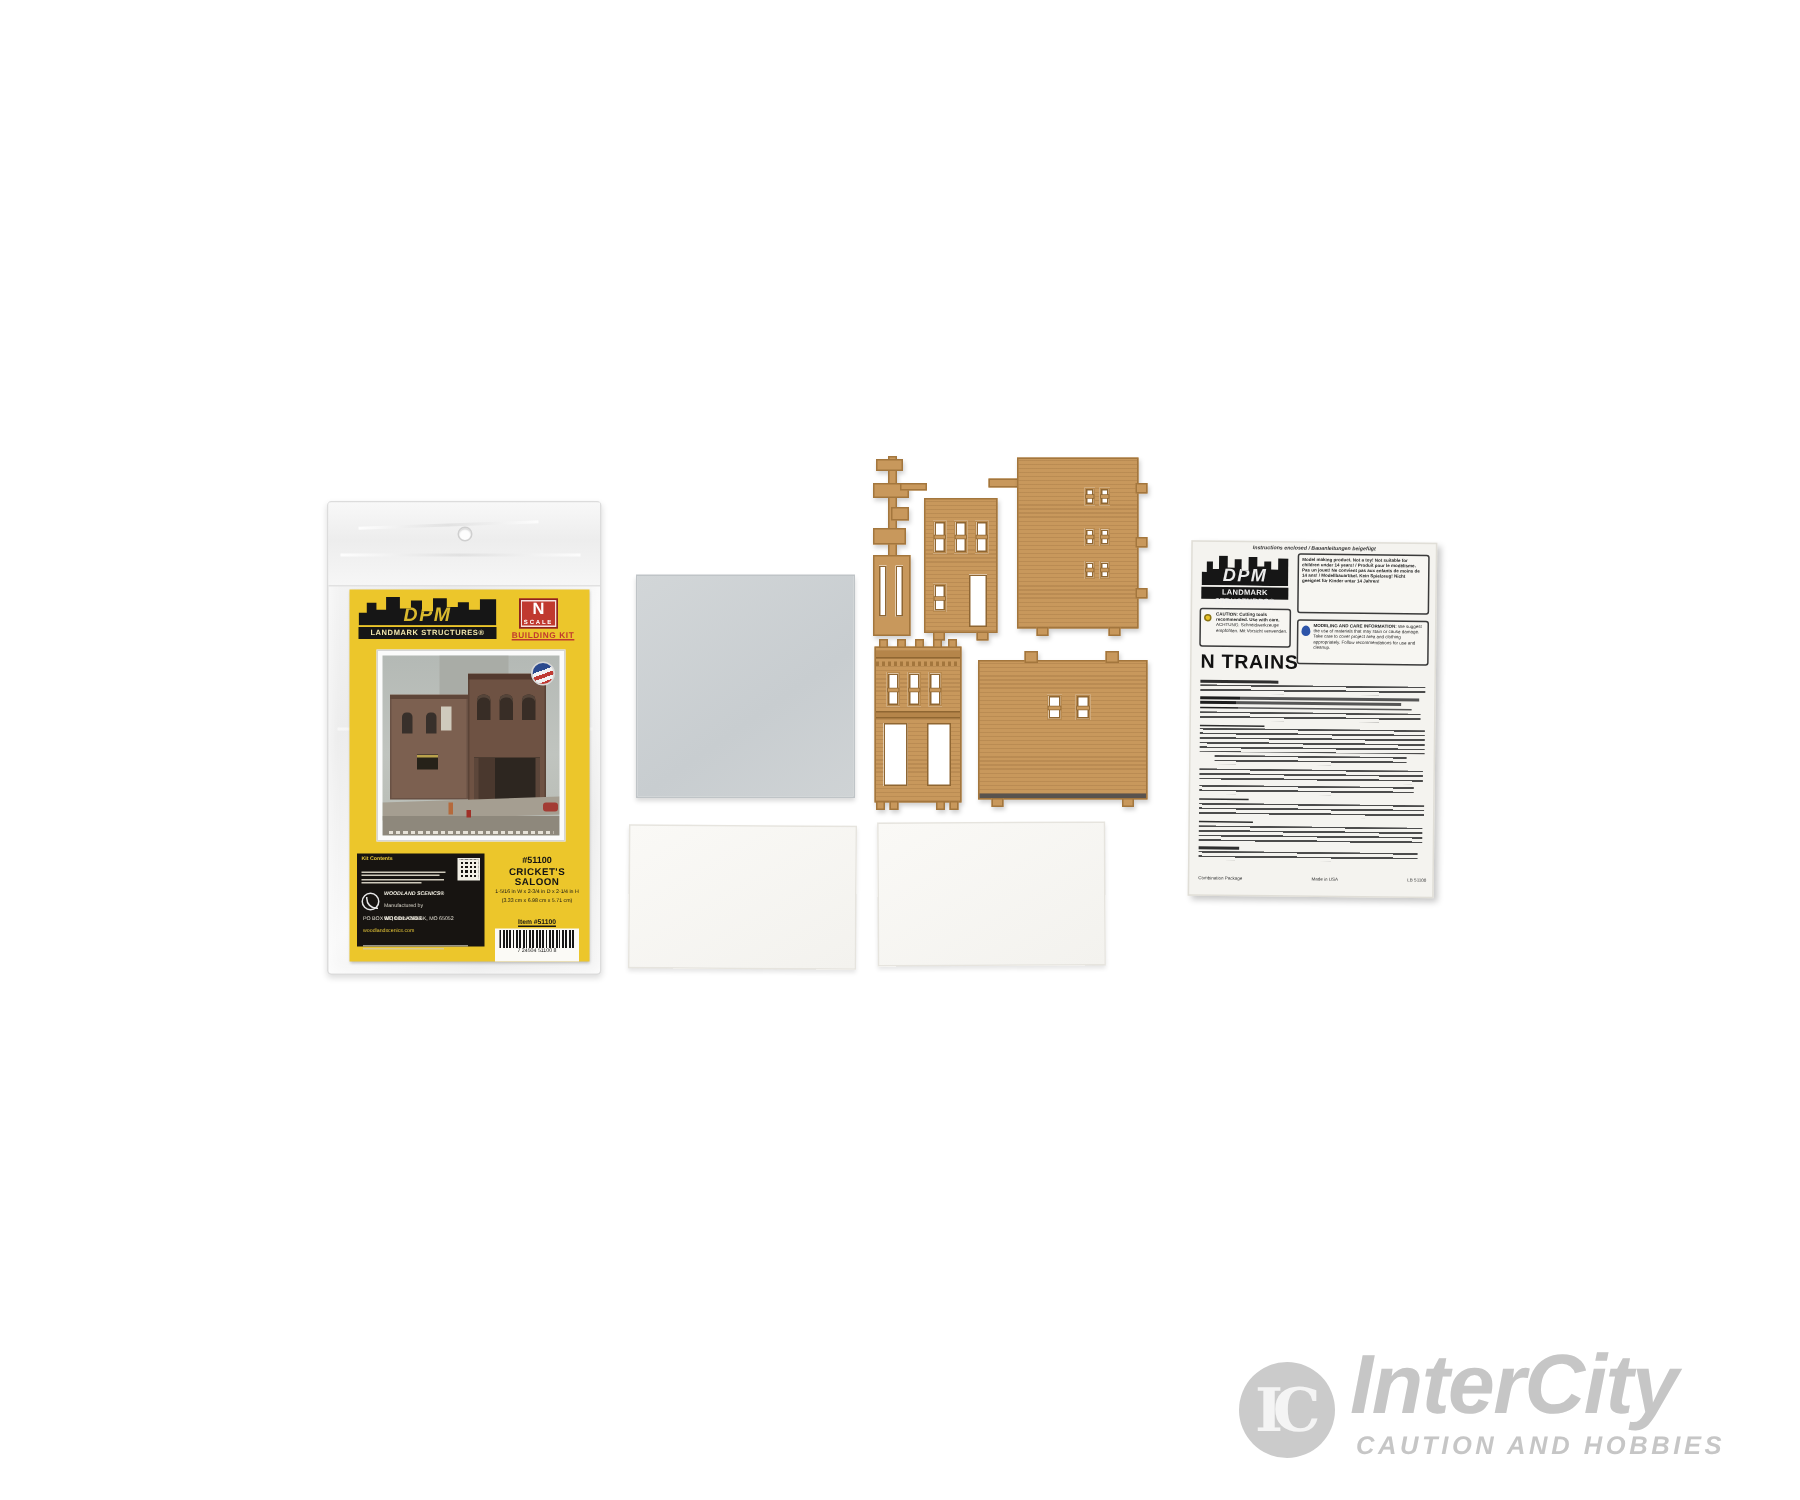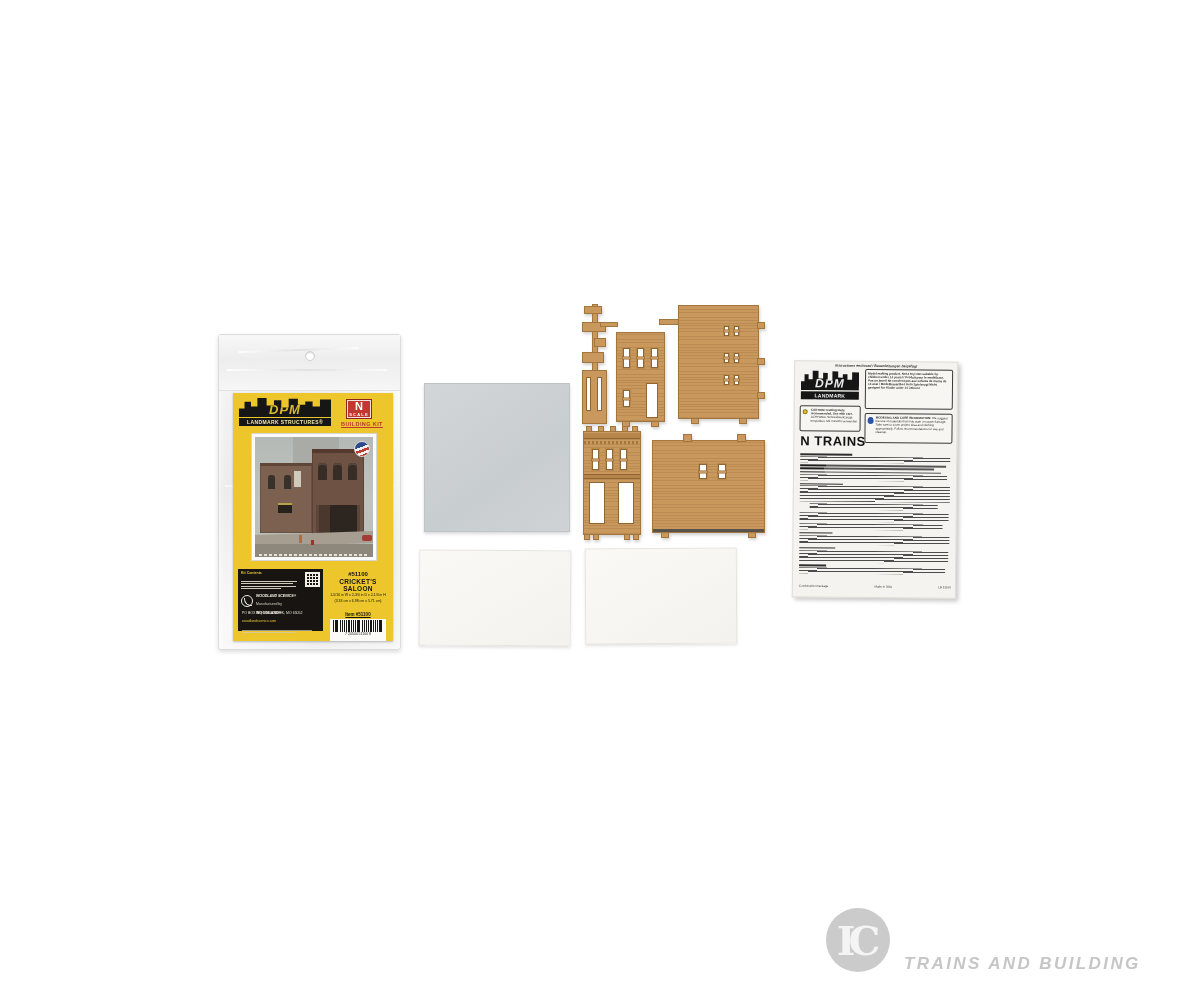--- a/index.html
+++ b/index.html
@@ -393,16 +393,17 @@
         <span>Made in USA</span>
         <span>LB 51100</span>
       </div>
     </div>
   </div>
 
   <div class="wm">
     <div class="wm-circle">
       <span>IC</span>
     </div>
-    <div class="wm-tag">TRAINS AND BUILDING</div>
+    <div class="wm-name">InterCity</div>
+    <div class="wm-tag">CAUTION AND HOBBIES</div>
   </div>
 
 </div>
 
 </body></html>

